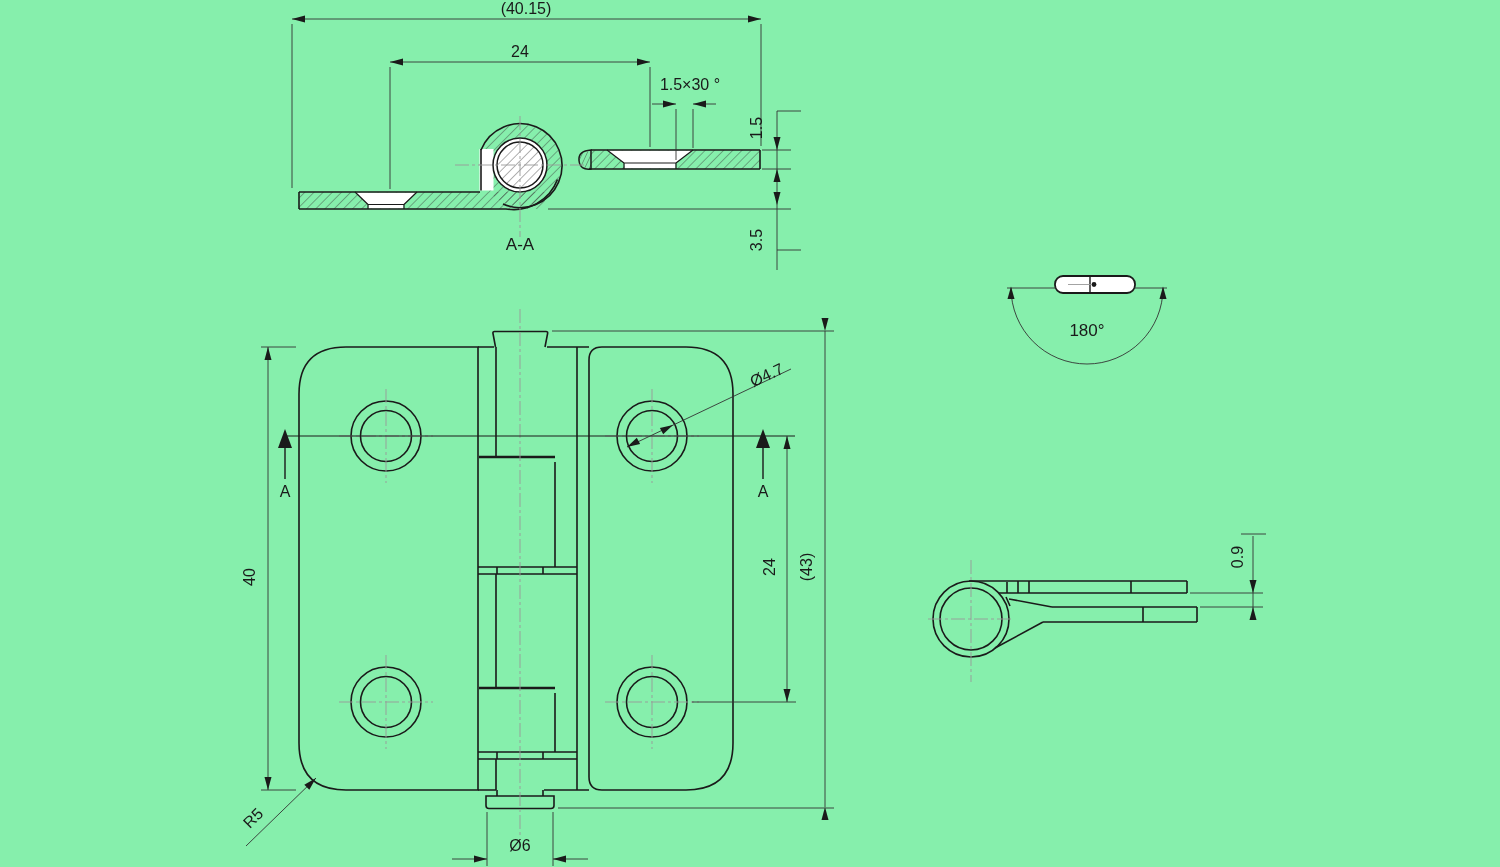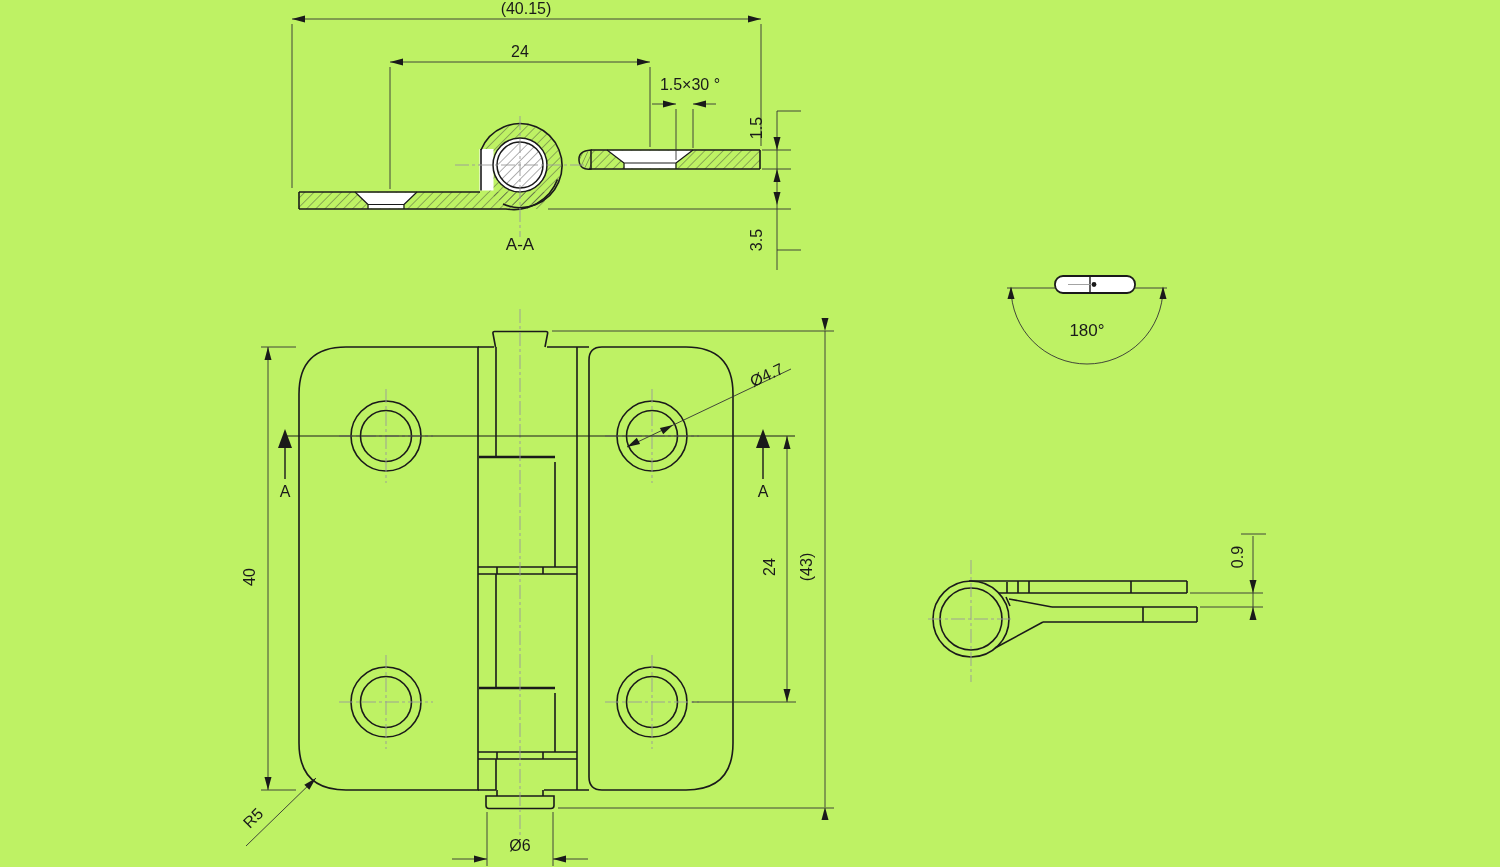--- a/index.html
+++ b/index.html
@@ -1,16 +1,16 @@
 <!DOCTYPE html>
 <html><head>
 <meta charset="utf-8">
 <style>
   html,body{margin:0;padding:0;background:#ffffff;}
-  .canvas{position:relative;width:1500px;height:867px;background:#bef264;overflow:hidden;
+  .canvas{position:relative;width:1500px;height:867px;background:#86efac;overflow:hidden;
           font-family:"Liberation Sans", sans-serif;}
   svg text{font-family:"Liberation Sans", sans-serif;fill:#1a1a1a;}
   .dimtxt{font-size:16px;}
   .lbltxt{font-size:17px;}
 </style>
 </head>
 <body>
 
 <div class="canvas">
 <svg width="1500" height="867" viewBox="0 0 1500 867">

